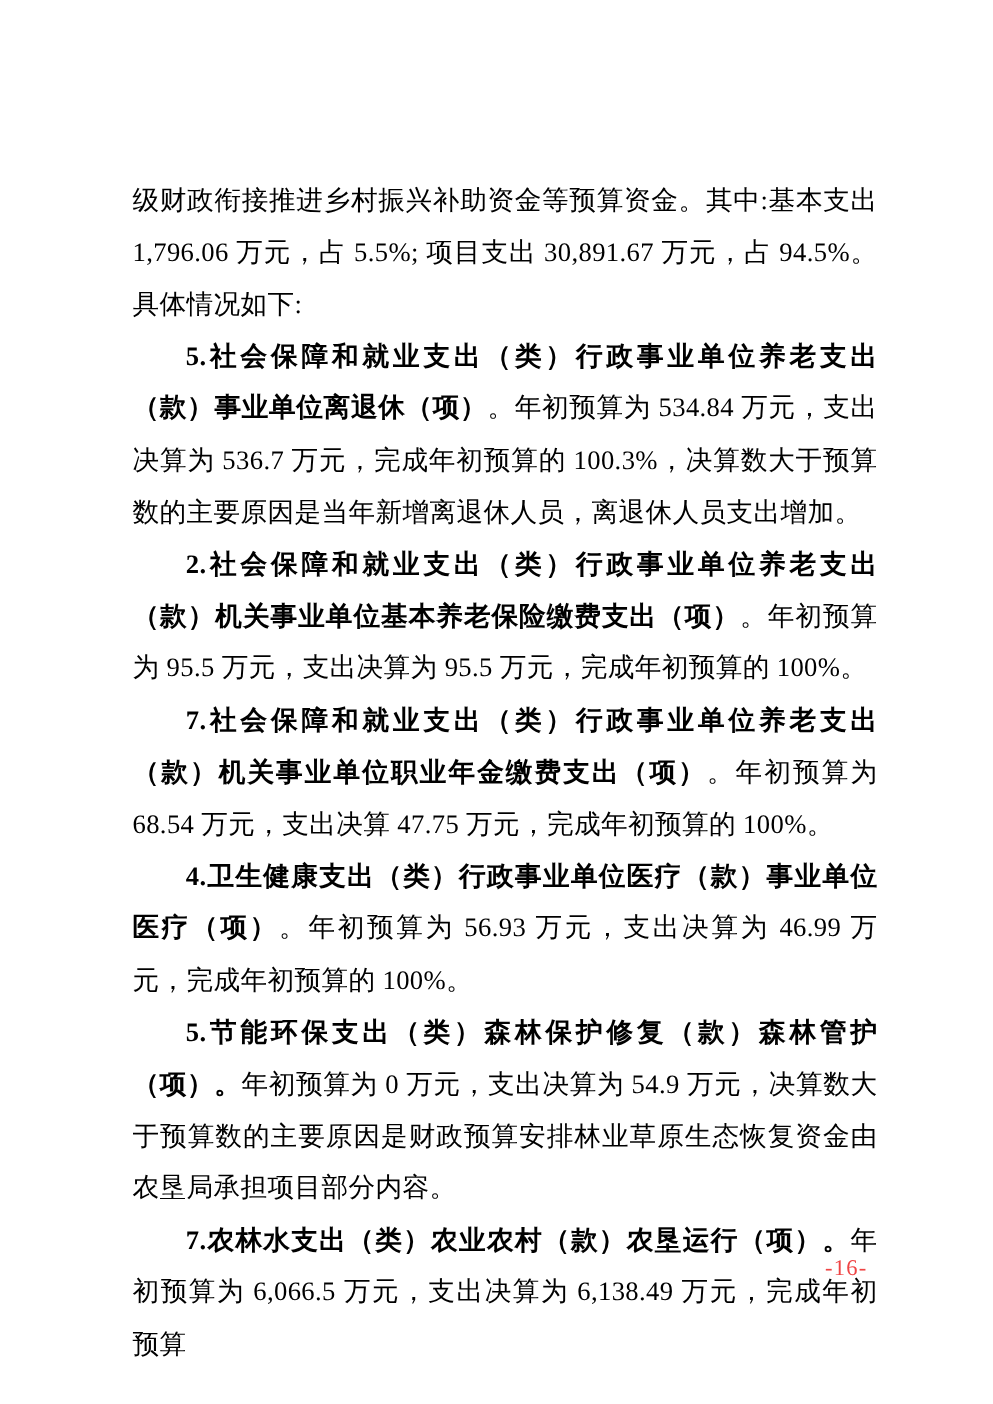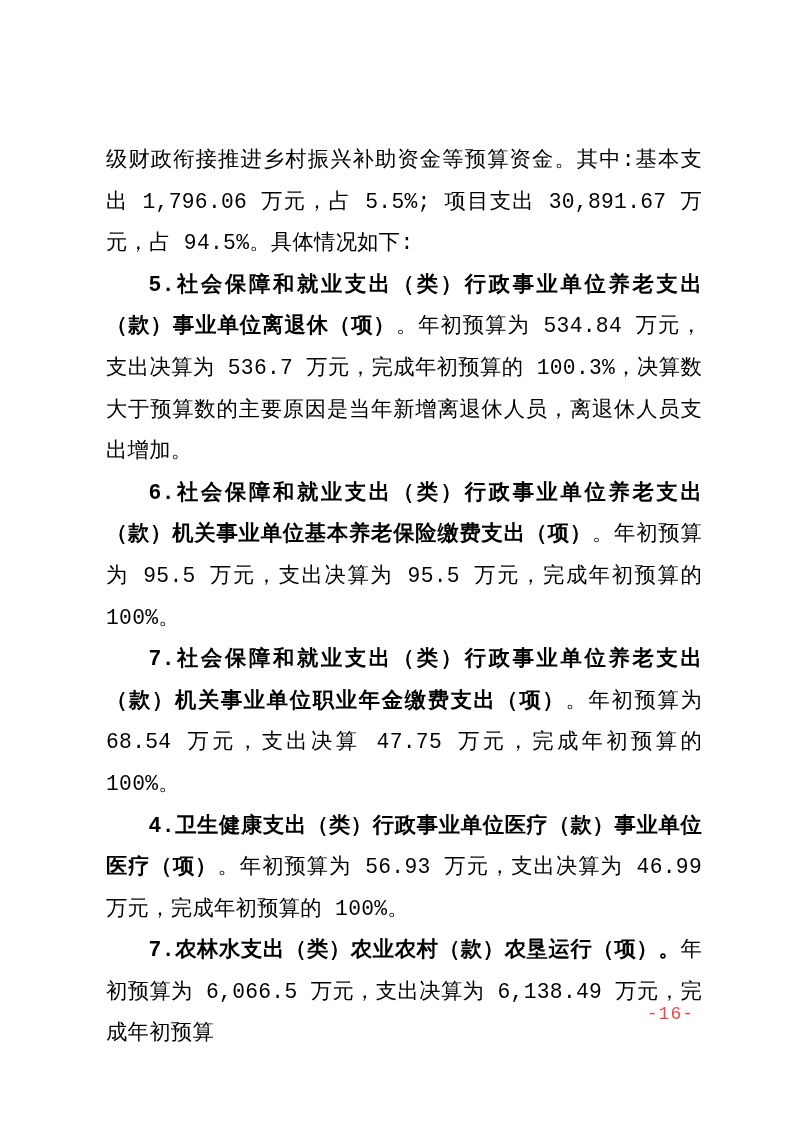--- a/index.html
+++ b/index.html
@@ -6,21 +6,21 @@
     margin: 0;
     padding: 0;
     background: #ffffff;
   }
   .page {
     position: relative;
     width: 794px;
     height: 1123px;
     background: #ffffff;
     overflow: hidden;
-    font-family: Liberation Mono, monospace;
+    font-family: Liberation Serif, serif;
     color: #000000;
   }
   .doc-content {
     position: absolute;
     left: 106px;
     top: 140px;
     width: 596px;
     font-size: 21.3px;
     line-height: 41.6px;
     text-align: justify;
@@ -47,19 +47,20 @@
     margin-top: 12px;
   }
 </style>
 </head>
 <body>
 
 <div class="page">
   <div class="doc-content">
       <p><span>级财政衔接推进乡村振兴补助资金等预算资金。其中:基本支出 1,796.06 万元，占 5.5%; 项目支出 30,891.67 万元，占 94.5%。具体情况如下:</span></p>
       <p class="indent"><span class="seg-bold">5.社会保障和就业支出（类）行政事业单位养老支出（款）事业单位离退休（项）</span><span>。年初预算为 534.84 万元，支出决算为 536.7 万元，完成年初预算的 100.3%，决算数大于预算数的主要原因是当年新增离退休人员，离退休人员支出增加。</span></p>
-      <p class="indent"><span class="seg-bold">6.社会保障和就业支出（类）行政事业单位养老支出（款）机关事业单位基本养老保险缴费支出（项）</span><span>。年初预算为 95.5 万元，支出决算为 95.5 万元，完成年初预算的 100%。</span></p>
+      <p class="indent"><span class="seg-bold">2.社会保障和就业支出（类）行政事业单位养老支出（款）机关事业单位基本养老保险缴费支出（项）</span><span>。年初预算为 95.5 万元，支出决算为 95.5 万元，完成年初预算的 100%。</span></p>
       <p class="indent"><span class="seg-bold">7.社会保障和就业支出（类）行政事业单位养老支出（款）机关事业单位职业年金缴费支出（项）</span><span>。年初预算为 68.54 万元，支出决算 47.75 万元，完成年初预算的 100%。</span></p>
       <p class="indent"><span class="seg-bold">4.卫生健康支出（类）行政事业单位医疗（款）事业单位医疗（项）</span><span>。年初预算为 56.93 万元，支出决算为 46.99 万元，完成年初预算的 100%。</span></p>
+      <p class="indent"><span class="seg-bold">5.节能环保支出（类）森林保护修复（款）森林管护（项）。</span><span>年初预算为 0 万元，支出决算为 54.9 万元，决算数大于预算数的主要原因是财政预算安排林业草原生态恢复资金由农垦局承担项目部分内容。</span></p>
       <p class="indent"><span class="seg-bold">7.农林水支出（类）农业农村（款）农垦运行（项）。</span><span>年初预算为 6,066.5 万元，支出决算为 6,138.49 万元，完成年初预算</span></p>
     </div>
   <div class="page-footer">-16-</div>
 </div>
 
 </body></html>

